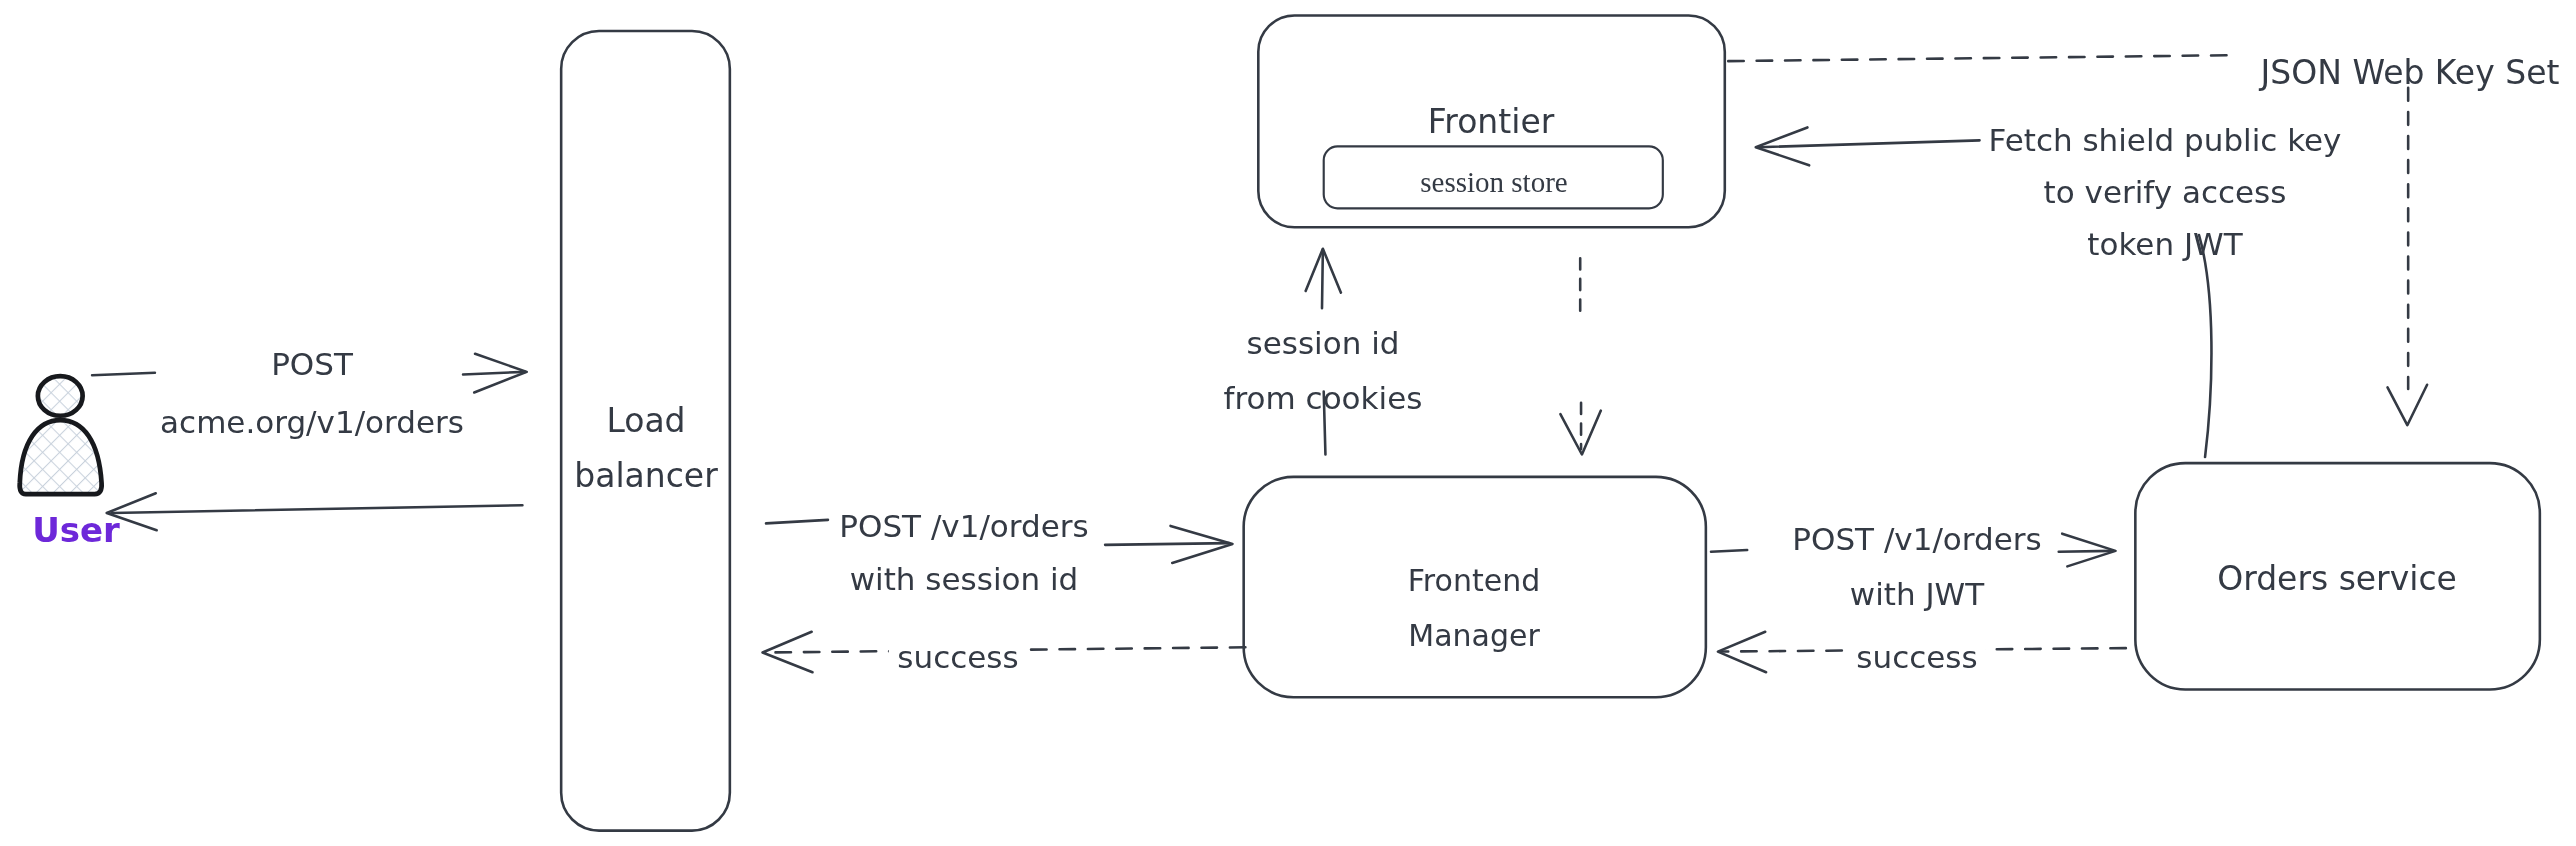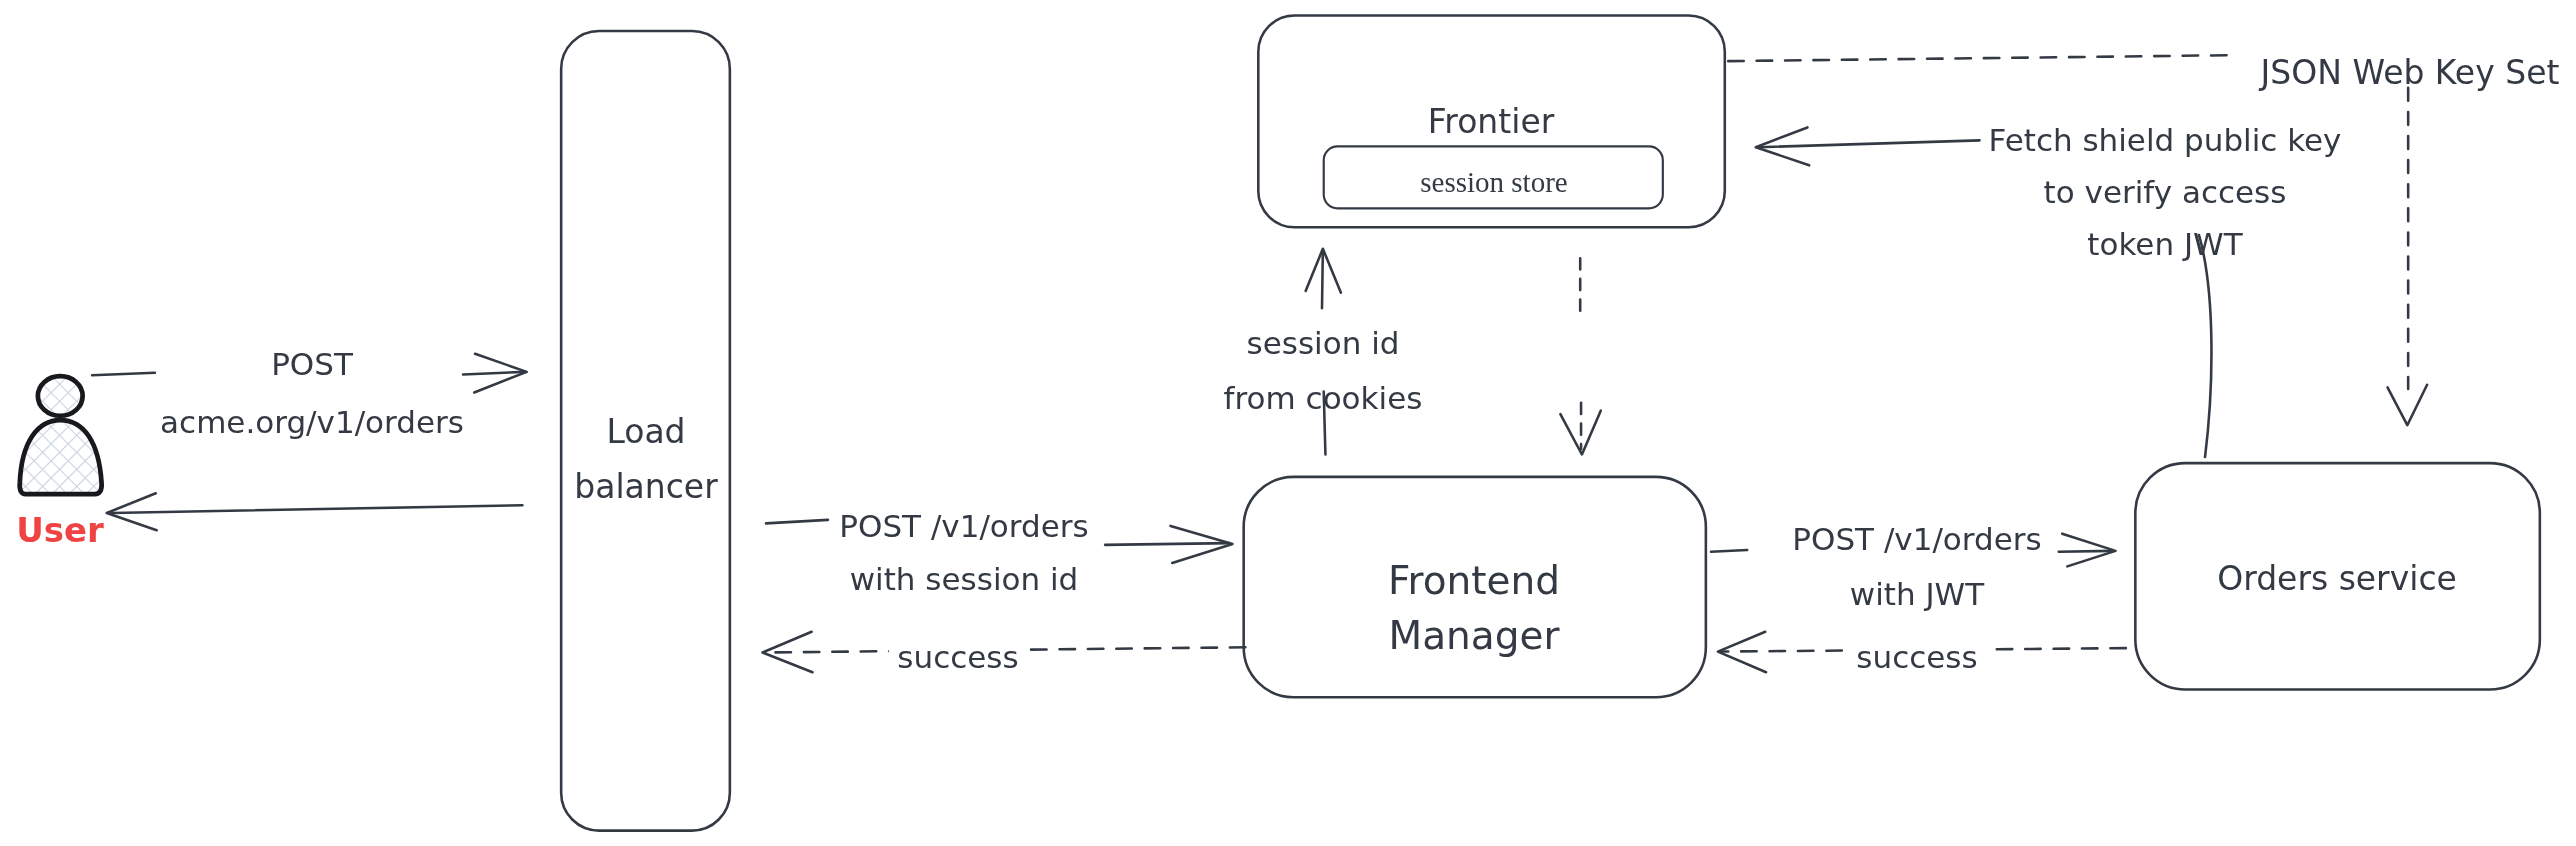--- a/index.html
+++ b/index.html
@@ -2,25 +2,25 @@
 <html style="font-size:13.8px"><head>
 <meta charset="utf-8">
 <style>
   html,body{margin:0;padding:0;background:#ffffff;}
   .canvas{position:relative;width:2576px;height:847px;background:#ffffff;overflow:hidden;
           font-family:"DejaVu Sans",sans-serif;}
   .canvas svg{position:absolute;left:0;top:0;}
   .lbl{position:absolute;color:#343a44;text-align:center;transform:translateX(-50%);
        white-space:nowrap;font-size:31px;line-height:41px;}
   .lbl span{display:block;margin-top:12px;}
-  .lbl-user{left:60px;top:510px;font-size:34px;font-weight:bold;color:#ef4444;}
-  .lbl-lb{left:646px;top:398px;font-size:33px;line-height:43px;}
+  .lbl-user{left:76px;top:510px;font-size:34px;font-weight:bold;color:#6d28d9;}
+  .lbl-lb{left:646px;top:387px;font-size:33px;line-height:43px;}
   .lbl-frontier{left:1491px;top:101px;font-size:33px;}
   .lbl-session{left:1494px;top:160px;font-size:29px;line-height:45px;font-family:Liberation Serif, serif;}
-  .lbl-fm{left:1474px;top:547px;font-size:39px;line-height:43px;}
+  .lbl-fm{left:1474px;top:547px;font-size:30px;line-height:43px;}
   .lbl-orders{left:2337px;top:558px;font-size:33px;}
   .lbl-post-acme{left:312px;top:329px;line-height:46px;}
   .lbl-post-session{left:964px;top:494px;line-height:41px;}
   .lbl-success-left{left:958px;top:637px;background:#ffffff;padding:0 8.6px;}
   .lbl-post-jwt{left:1917px;top:506px;line-height:43px;}
   .lbl-success-right{left:1917px;top:637px;background:#ffffff;padding:0 8.6px;}
   .lbl-session-cookies{left:1323px;top:310px;line-height:43px;}
   .lbl-access-jwt{left:1579px;top:320px;line-height:40px;}
   .lbl-fetch-key{left:2165px;top:108px;line-height:40px;}
   .lbl-jwks{left:2410px;top:52px;font-size:33px;}

